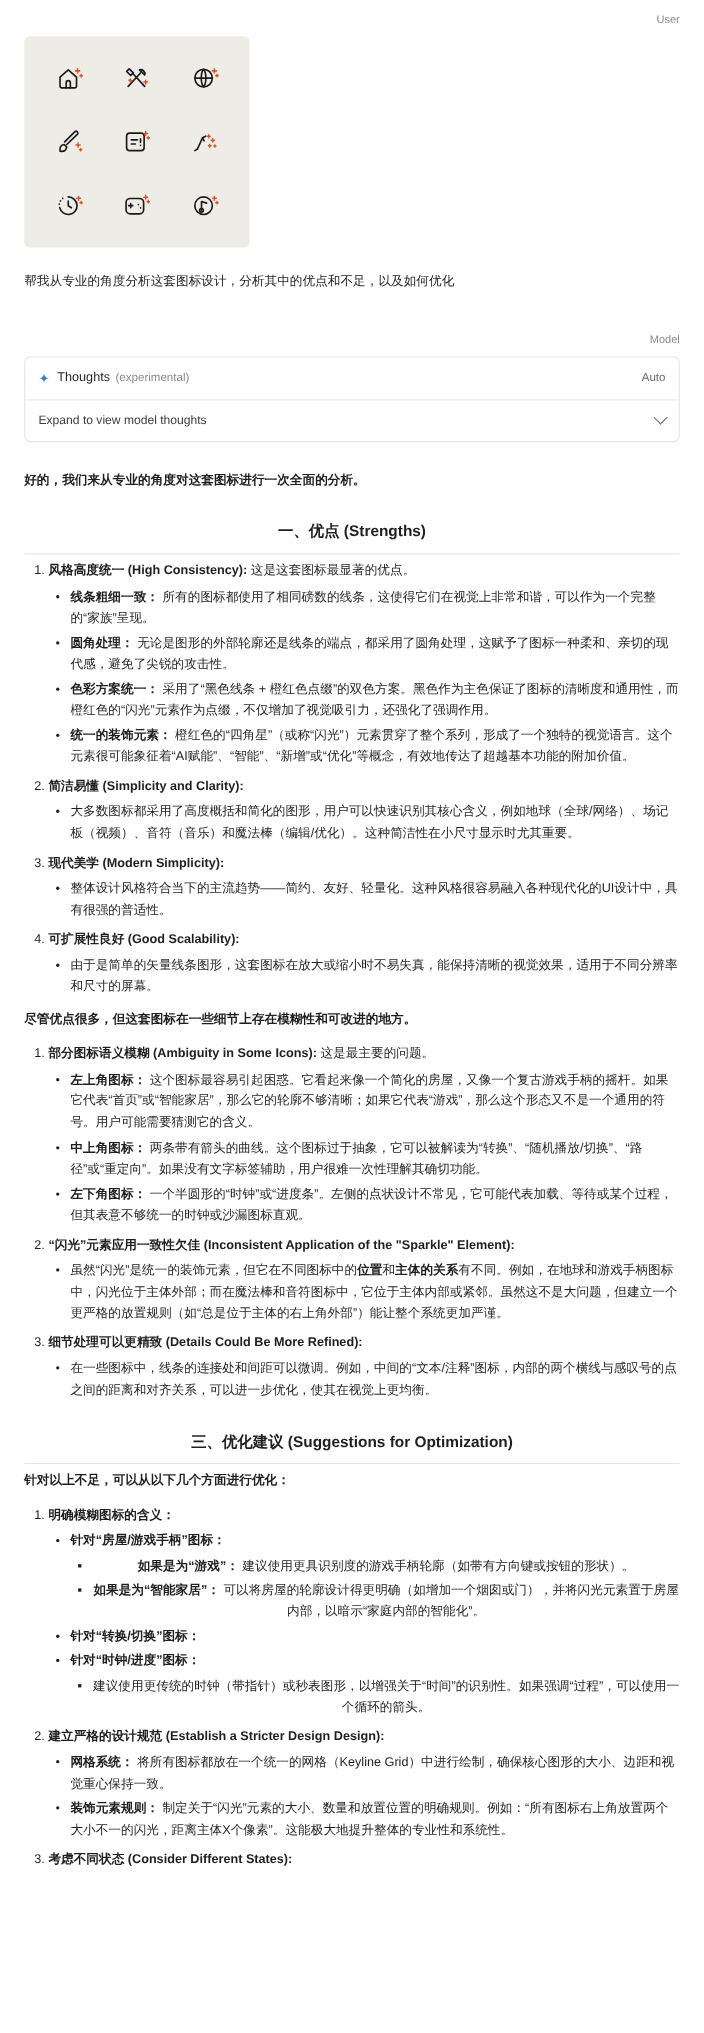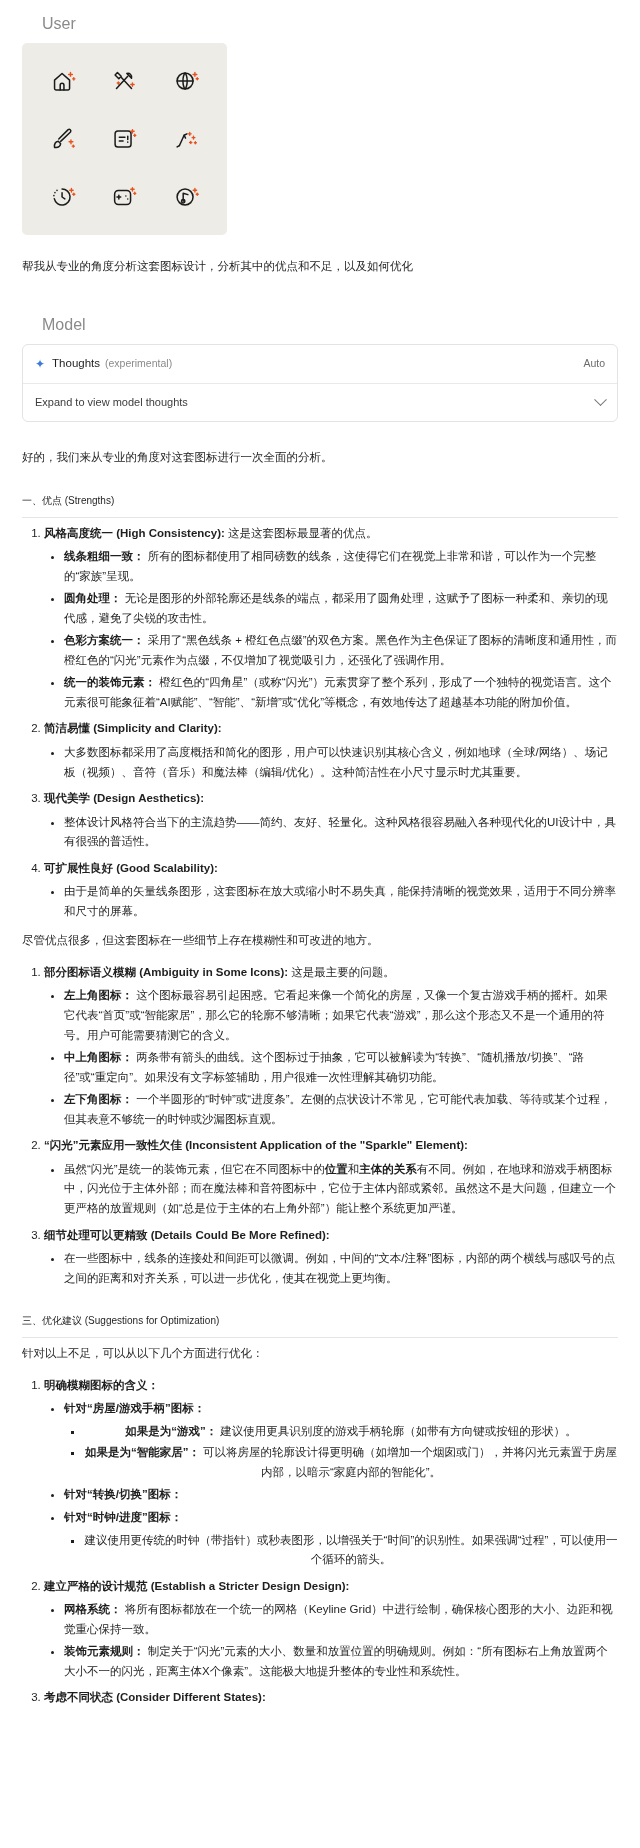--- a/index.html
+++ b/index.html
@@ -11,23 +11,24 @@
   body {
     width: 640px;
     min-height: 1848px;
     color: #1f1f1f;
     font-size: 11.5px;
     line-height: 1.7;
   }
   .page { padding: 10px 22px 20px 22px; }
 
   .section-label {
-    font-size: 16px;
+    font-size: 10px;
     color: #8a8a8a;
     margin: 0 0 6px 20px;
+    text-align: right;
   }
 
   
   .icon-card {
     width: 205px;
     background: #edece7;
     border-radius: 5px;
     padding: 16px 10px;
     display: grid;
     grid-template-columns: repeat(3, 1fr);
@@ -76,27 +77,28 @@
   .chev {
     margin-left: auto;
     width: 9px; height: 9px;
     border-right: 1.4px solid #7a7a7a;
     border-bottom: 1.4px solid #7a7a7a;
     transform: rotate(45deg) translate(-2px,-2px);
   }
 
   
   .answer { margin-top: 26px; }
-  .answer p { margin: 0 0 12px 0; }
+  .answer p { margin: 0 0 12px 0; font-weight: bold; }
   h2.hd {
-    font-size: 10px;
-    font-weight: normal;
+    font-size: 14px;
+    font-weight: bold;
     margin: 24px 0 6px 0;
     padding-bottom: 8px;
     border-bottom: 1px solid #e5e5e5;
+    text-align: center;
   }
   ol.lvl1 {
     margin: 6px 0 10px 0;
     padding-left: 22px;
   }
   ol.lvl1 > li { margin-bottom: 7px; }
   ul.lvl2 {
     margin: 4px 0 4px 0;
     padding-left: 20px;
     list-style: disc;
@@ -249,21 +251,21 @@
     <ol class="lvl1" id="strengths-list">
         <li><span><span class="b">风格高度统一 (High Consistency):</span> 这是这套图标最显著的优点。</span><ul class="lvl2">
             <li><span class="b">线条粗细一致：</span> 所有的图标都使用了相同磅数的线条，这使得它们在视觉上非常和谐，可以作为一个完整的“家族”呈现。</li>
             <li><span class="b">圆角处理：</span> 无论是图形的外部轮廓还是线条的端点，都采用了圆角处理，这赋予了图标一种柔和、亲切的现代感，避免了尖锐的攻击性。</li>
             <li><span class="b">色彩方案统一：</span> 采用了“黑色线条 + 橙红色点缀”的双色方案。黑色作为主色保证了图标的清晰度和通用性，而橙红色的“闪光”元素作为点缀，不仅增加了视觉吸引力，还强化了强调作用。</li>
             <li><span class="b">统一的装饰元素：</span> 橙红色的“四角星”（或称“闪光”）元素贯穿了整个系列，形成了一个独特的视觉语言。这个元素很可能象征着“AI赋能”、“智能”、“新增”或“优化”等概念，有效地传达了超越基本功能的附加价值。</li>
           </ul></li>
         <li><span><span class="b">简洁易懂 (Simplicity and Clarity):</span></span><ul class="lvl2">
             <li>大多数图标都采用了高度概括和简化的图形，用户可以快速识别其核心含义，例如地球（全球/网络）、场记板（视频）、音符（音乐）和魔法棒（编辑/优化）。这种简洁性在小尺寸显示时尤其重要。</li>
           </ul></li>
-        <li><span><span class="b">现代美学 (Design Aesthetics):</span></span><ul class="lvl2">
+        <li><span><span class="b">现代美学 (Modern Simplicity):</span></span><ul class="lvl2">
             <li>整体设计风格符合当下的主流趋势——简约、友好、轻量化。这种风格很容易融入各种现代化的UI设计中，具有很强的普适性。</li>
           </ul></li>
         <li><span><span class="b">可扩展性良好 (Good Scalability):</span></span><ul class="lvl2">
             <li>由于是简单的矢量线条图形，这套图标在放大或缩小时不易失真，能保持清晰的视觉效果，适用于不同分辨率和尺寸的屏幕。</li>
           </ul></li>
       </ol>
 
     <p class="note">尽管优点很多，但这套图标在一些细节上存在模糊性和可改进的地方。</p>
     <ol class="lvl1" id="weaknesses-list">
         <li><span><span class="b">部分图标语义模糊 (Ambiguity in Some Icons):</span> 这是最主要的问题。</span><ul class="lvl2">

